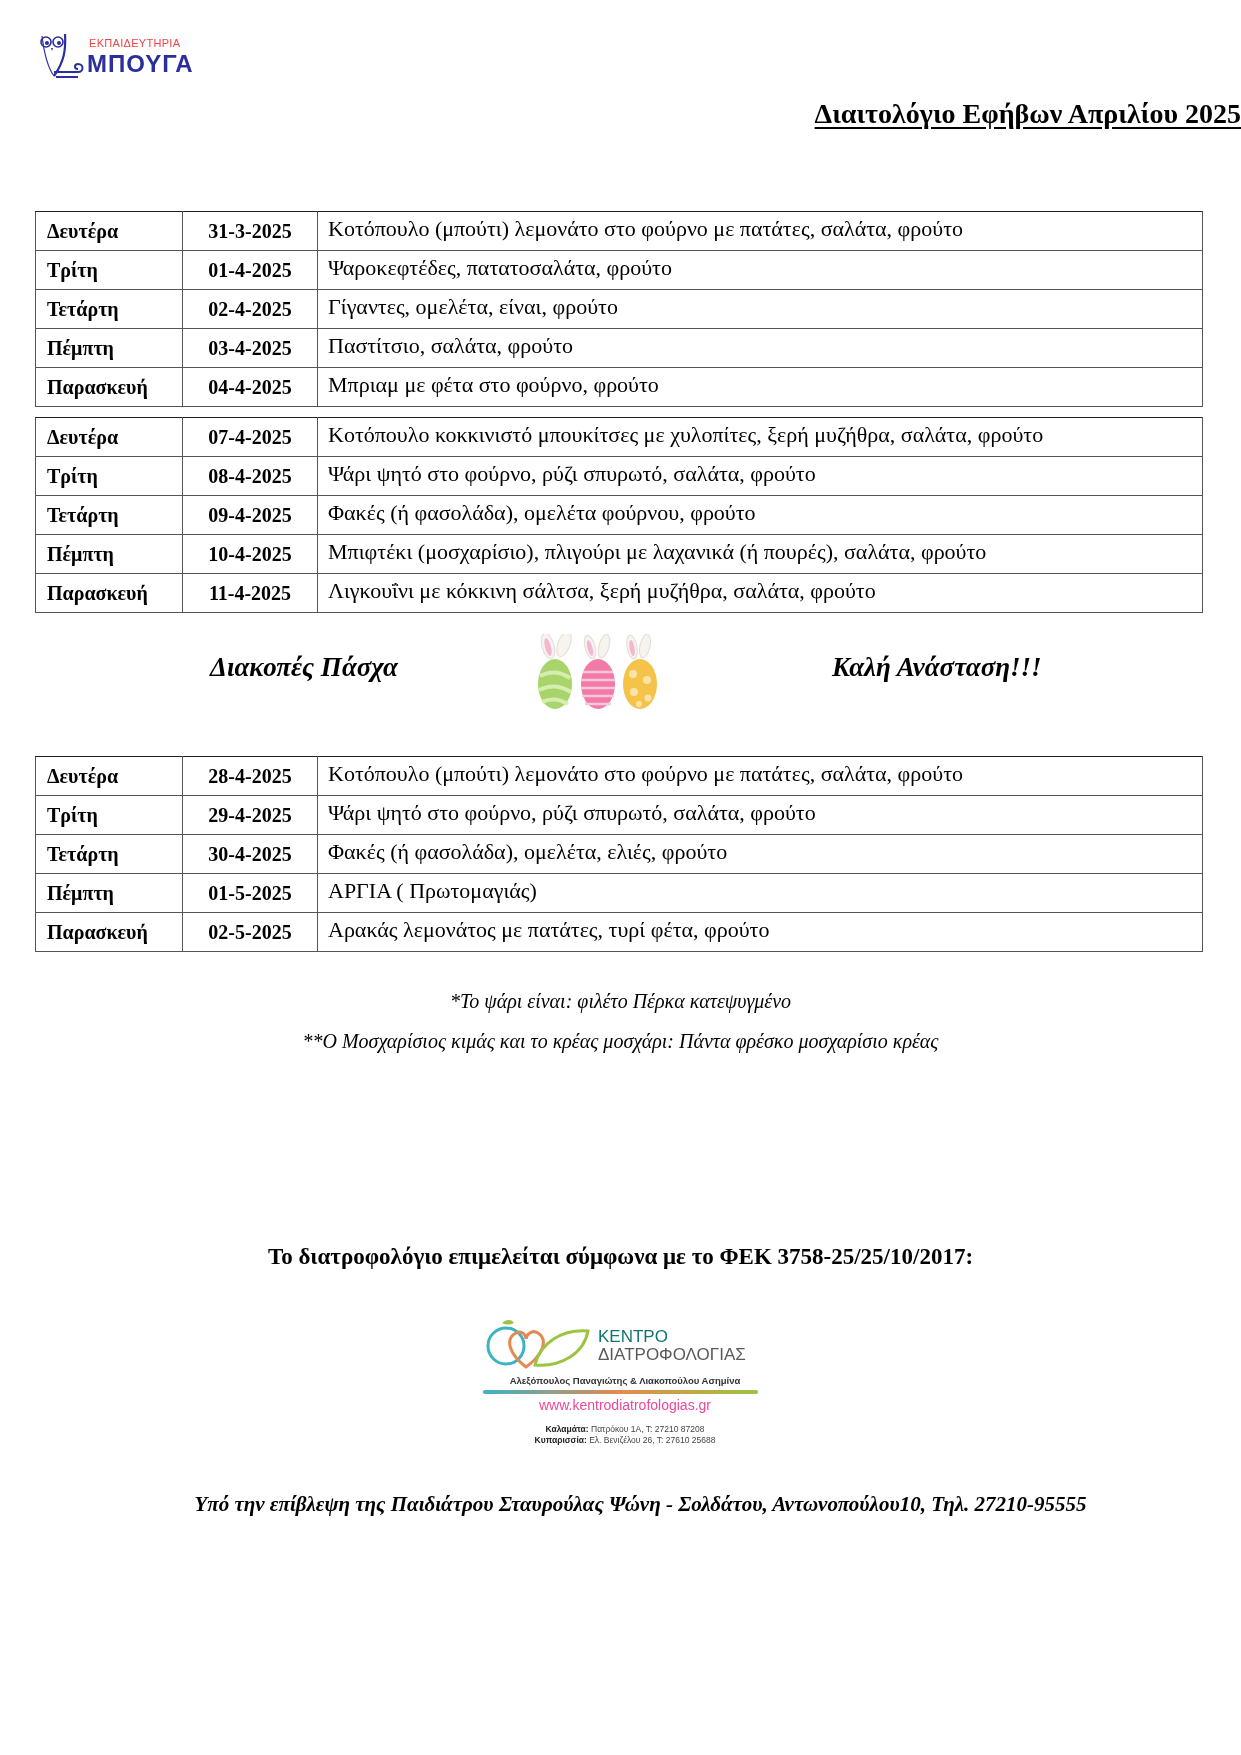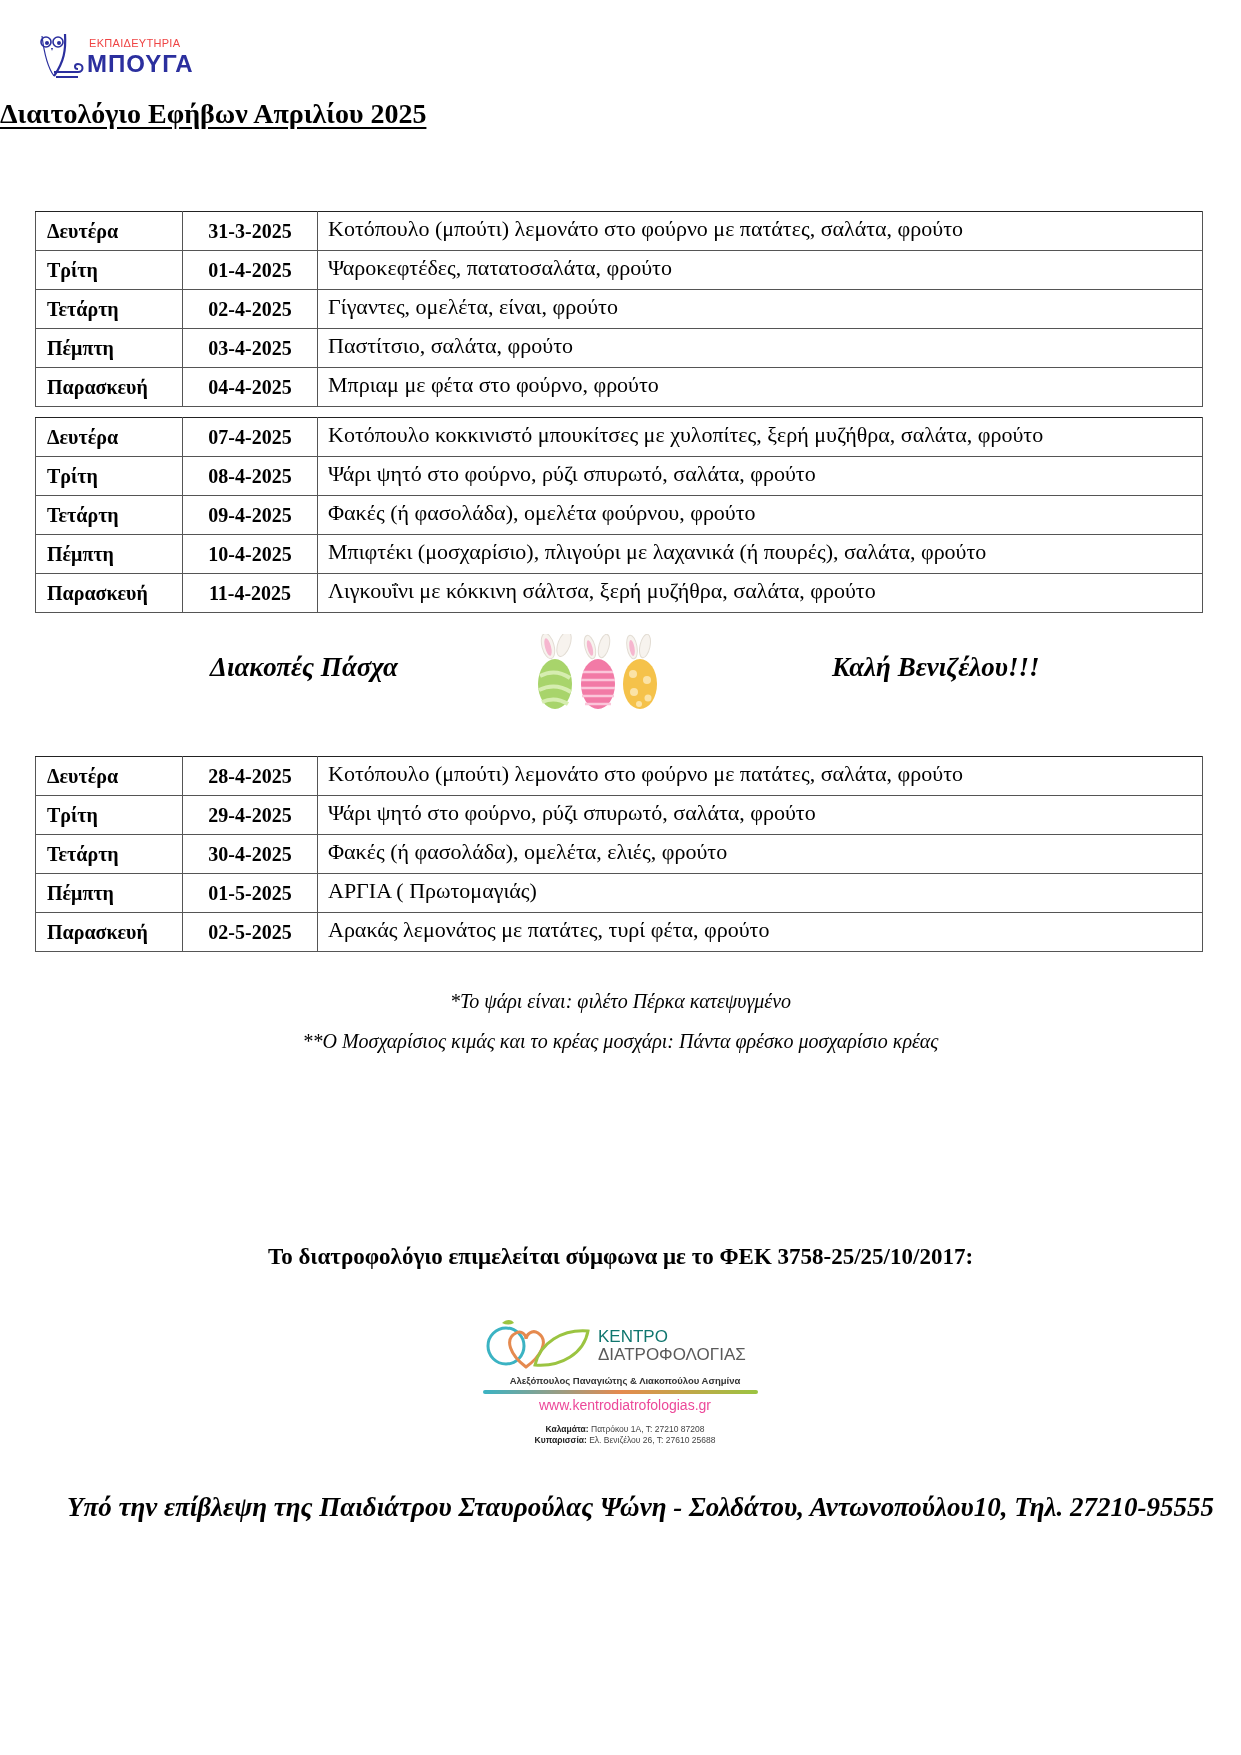--- a/index.html
+++ b/index.html
@@ -6,21 +6,21 @@
   body { width: 1241px; height: 1755px; position: relative; overflow: hidden;
          font-family: "Liberation Serif", serif; color: #000; }
 
   .logo { position: absolute; left: 38px; top: 32px; width: 180px; height: 52px; }
   .logo svg { position: absolute; left: 0; top: 0; }
   .logo-line1 { position: absolute; left: 51px; top: 5px; font-family: "Liberation Sans", sans-serif;
                 font-size: 11px; font-weight: normal; color: #ef4444; letter-spacing: 0.3px; }
   .logo-line2 { position: absolute; left: 49px; top: 18px; font-family: "Liberation Sans", sans-serif;
                 font-size: 24px; font-weight: bold; color: #2b2f9e; letter-spacing: 1px; }
 
-  .title { position: absolute; left: 0; width: 1241px; top: 98px; text-align: left;
+  .title { position: absolute; left: 0; width: 1241px; top: 98px; text-align: right;
            font-size: 28px; font-weight: bold; text-decoration: underline; text-underline-offset: 4px; }
 
   table.menu { position: absolute; left: 35px; width: 1168px; border-collapse: collapse; table-layout: fixed; }
   table.menu td { border: 1.5px solid #555; height: 34px; padding: 0; vertical-align: middle; }
   table.menu td.day { width: 147px; font-weight: bold; font-size: 20px; padding-left: 11px; box-sizing: border-box; }
   table.menu td.date { width: 134px; font-weight: bold; font-size: 20px; text-align: center; }
   table.menu td.meal { font-size: 22px; padding-left: 10px; padding-bottom: 4px; }
   table.menu tr:first-child td { border-top-color: #222; }
   #week1 { top: 211px; }
   #week2 { top: 417px; }
@@ -43,21 +43,21 @@
   .kd-names { position: absolute; left: 0; width: 290px; text-align: center; top: 60px; font-family: "Liberation Sans", sans-serif; font-size: 9.5px; color: #333; font-weight: bold; }
   .kd-bar { position: absolute; left: 3px; top: 75px; width: 275px; height: 4px; border-radius: 2px;
             background: linear-gradient(to right, #3bb3c3, #e58a4f, #9bc441); }
   .kd-url { position: absolute; left: 0; width: 290px; text-align: center; top: 82px; font-family: "Liberation Sans", sans-serif; font-size: 14px; color: #ec4899; }
   .kd-addr { position: absolute; left: 0; width: 290px; text-align: center; font-family: "Liberation Sans", sans-serif; font-size: 8.5px; color: #444; }
   .kd-addr b { font-weight: bold; color: #222; }
   .kd-addr1 { top: 109px; }
   .kd-addr2 { top: 120px; }
 
   .supervision { position: absolute; left: 0; width: 1241px; text-align: center; top: 1492px;
-                 font-size: 27px; font-weight: bold; font-style: italic; padding-left: 40px; box-sizing: border-box; }
+                 font-size: 21px; font-weight: bold; font-style: italic; padding-left: 40px; box-sizing: border-box; }
 </style>
 </head>
 <body>
 
 <div class="logo">
   <svg width="48" height="50" viewBox="0 0 48 50">
     <circle cx="8" cy="10" r="5" fill="none" stroke="#2b2f9e" stroke-width="1.6"></circle>
     <circle cx="20" cy="10" r="5" fill="none" stroke="#2b2f9e" stroke-width="1.6"></circle>
     <circle cx="9" cy="11" r="2" fill="#2b2f9e"></circle>
     <circle cx="21" cy="11" r="2" fill="#2b2f9e"></circle>
@@ -154,21 +154,21 @@
     <ellipse cx="70" cy="50" rx="17" ry="25" fill="#f27aa6"></ellipse>
     <path d="M55 38 L85 38 M53 46 L87 46 M53 54 L87 54 M54 62 L86 62 M57 70 L83 70" stroke="#fbc6da" stroke-width="2.5" fill="none"></path>
     <ellipse cx="112" cy="50" rx="17" ry="25" fill="#f5c24a"></ellipse>
     <circle cx="105" cy="40" r="4" fill="#fbe3a6"></circle>
     <circle cx="119" cy="46" r="4" fill="#fbe3a6"></circle>
     <circle cx="106" cy="58" r="4" fill="#fbe3a6"></circle>
     <circle cx="120" cy="64" r="3.5" fill="#fbe3a6"></circle>
     <circle cx="111" cy="70" r="3" fill="#fbe3a6"></circle>
   </svg>
 </div>
-<div class="holiday-right">Καλή Βενιζέλου!!!</div>
+<div class="holiday-right">Καλή Ανάσταση!!!</div>
 
 <table class="menu" id="week3">
   <tbody>
     <tr>
       <td class="day">Δευτέρα</td>
       <td class="date">28-4-2025</td>
       <td class="meal">Κοτόπουλο (μπούτι) λεμονάτο στο φούρνο με πατάτες, σαλάτα, φρούτο</td>
     </tr>
     <tr>
       <td class="day">Τρίτη</td>

